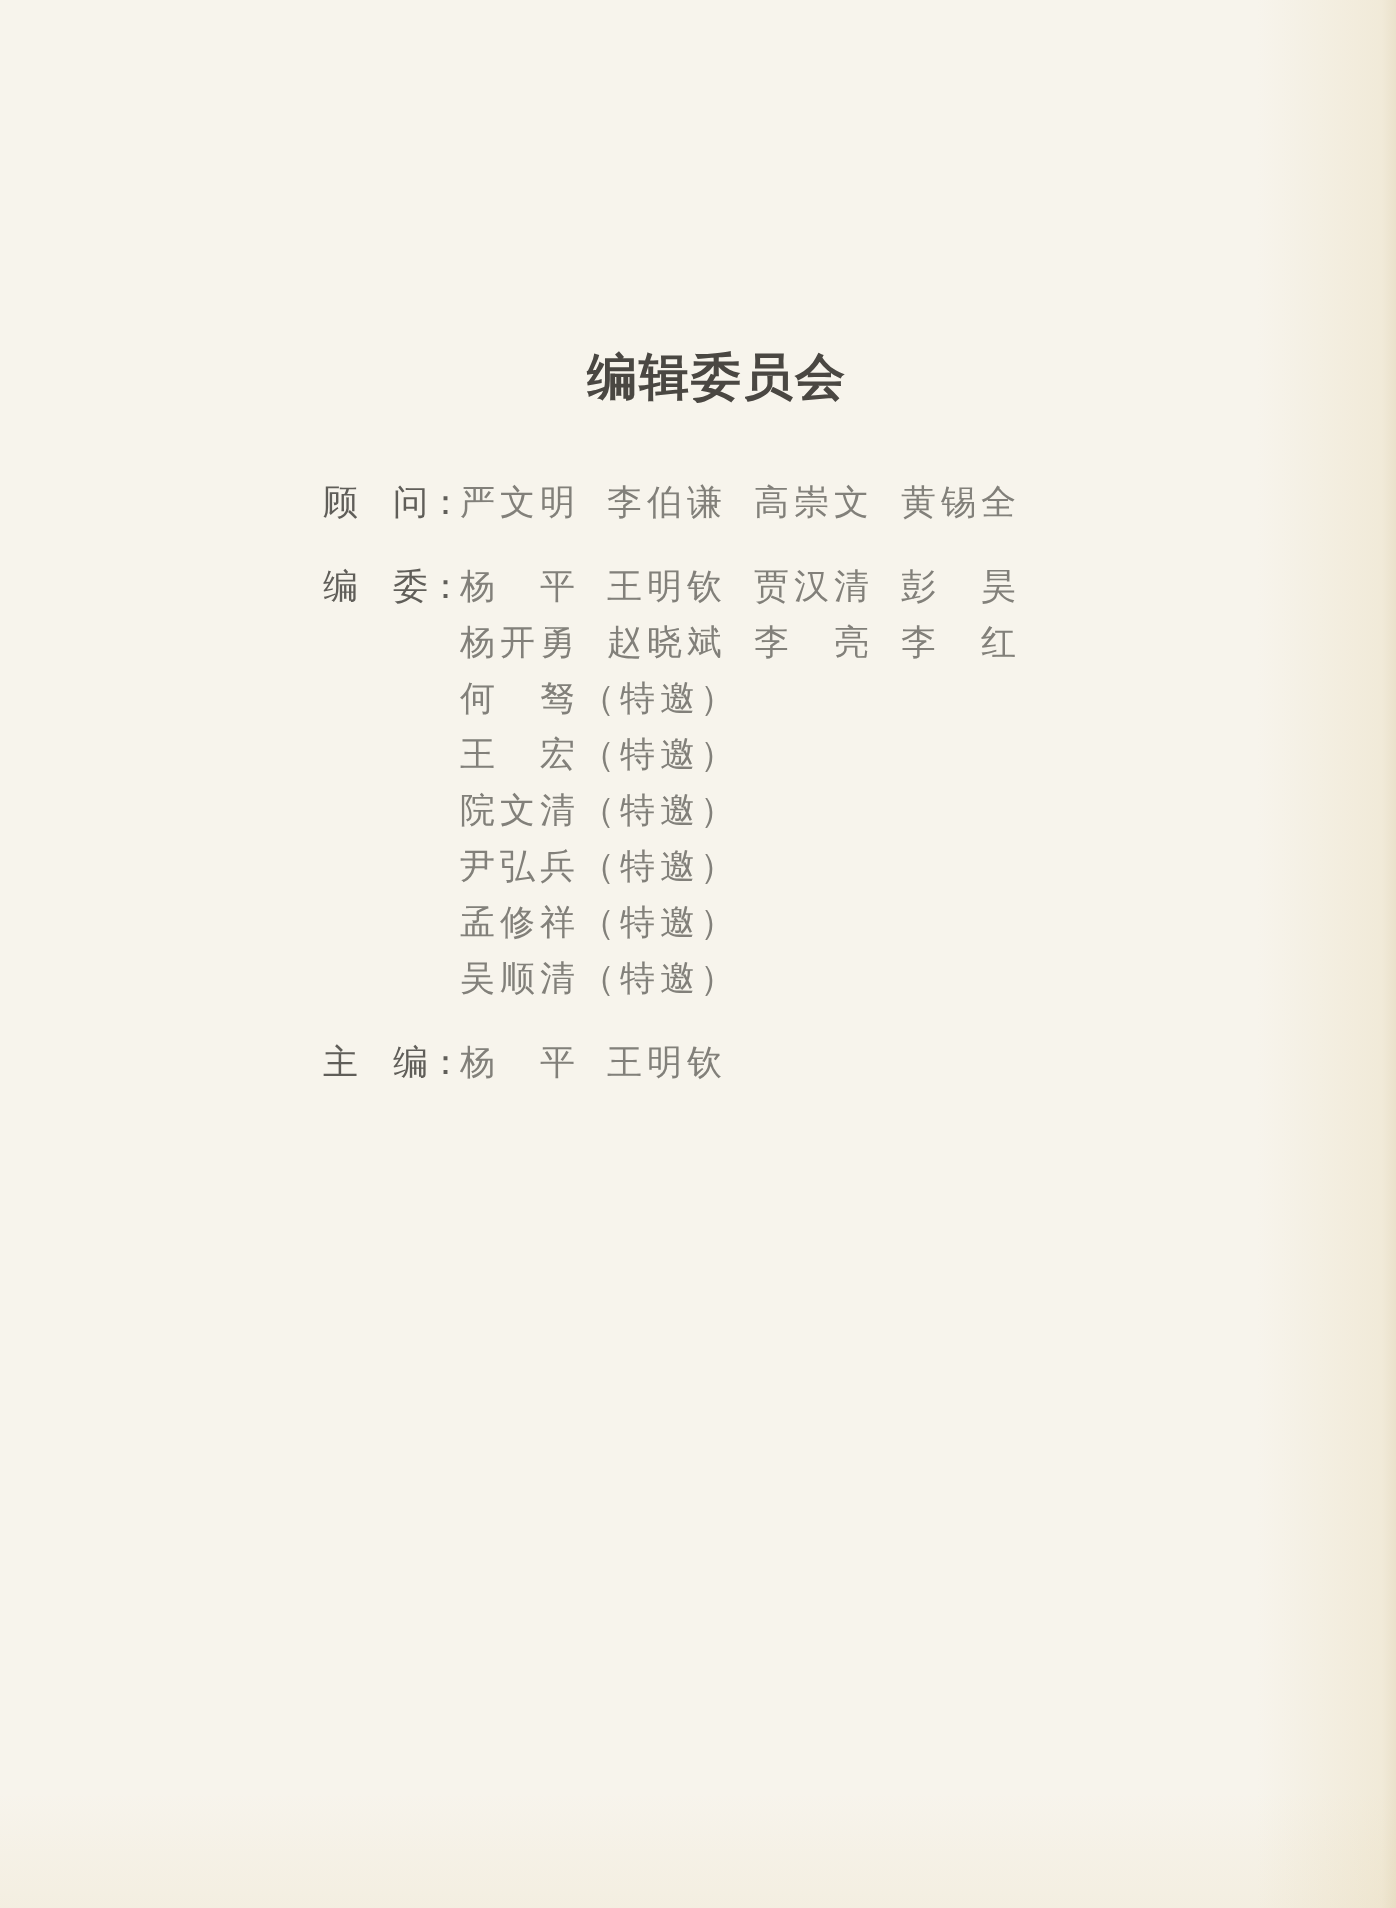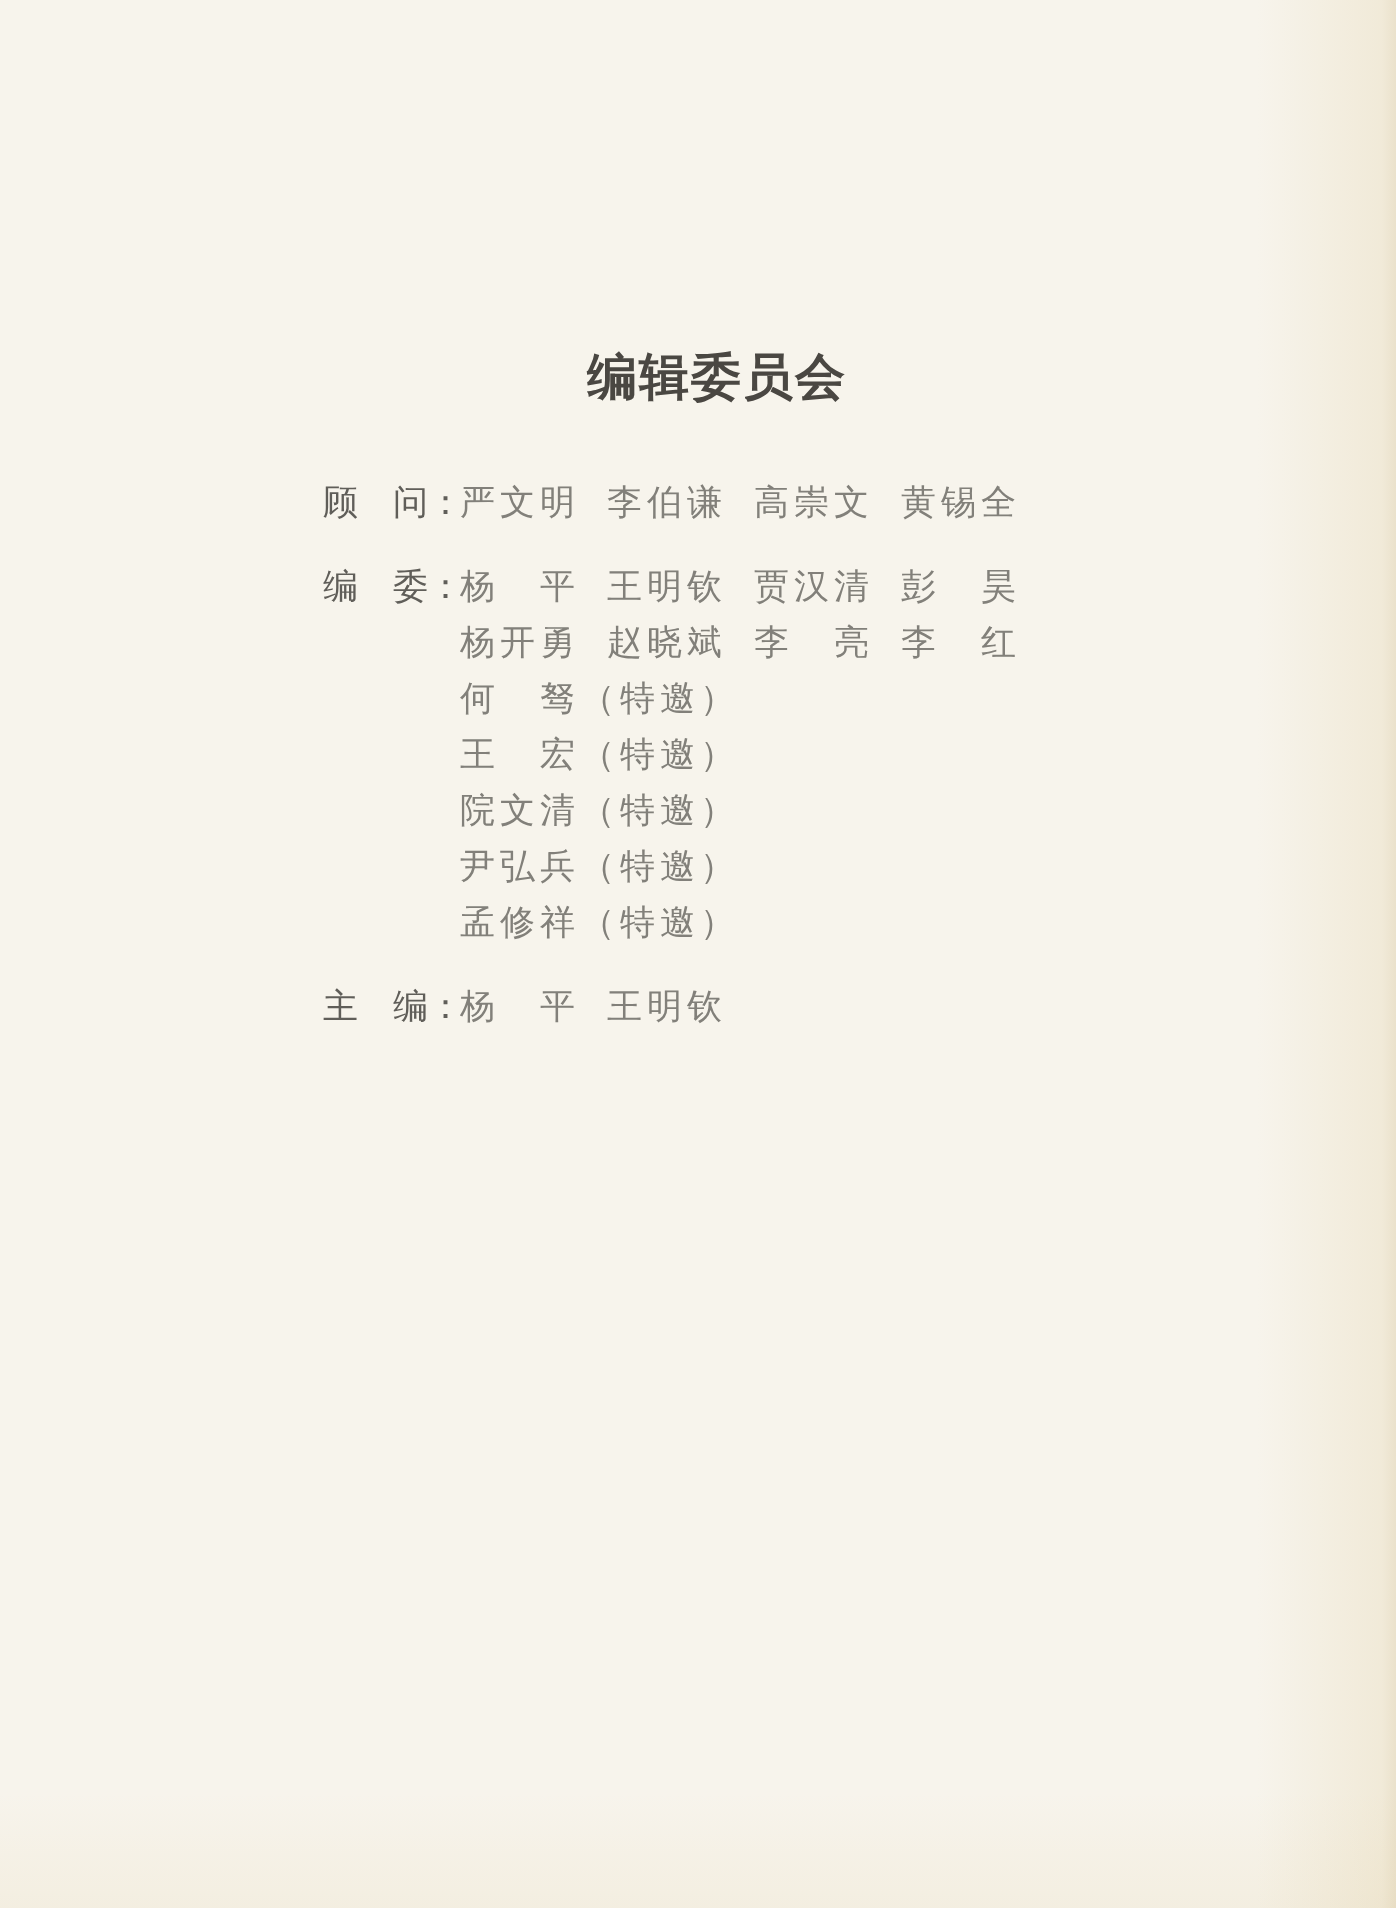--- a/index.html
+++ b/index.html
@@ -95,20 +95,23 @@
         </div>
         <div class="row">
           <span class="names"><span class="name">院文清（特邀）</span></span>
         </div>
         <div class="row">
           <span class="names"><span class="name">尹弘兵（特邀）</span></span>
         </div>
         <div class="row">
           <span class="names"><span class="name">孟修祥（特邀）</span></span>
         </div>
+        <div class="row">
+          <span class="names"><span class="name">吴顺清（特邀）</span></span>
+        </div>
       </div>
       <div class="section">
         <div class="row">
           <span class="role">主　编：</span>
           <span class="names"><span class="name">杨　平</span><span class="name">王明钦</span></span>
         </div>
       </div>
     </div>
 </div>
 

